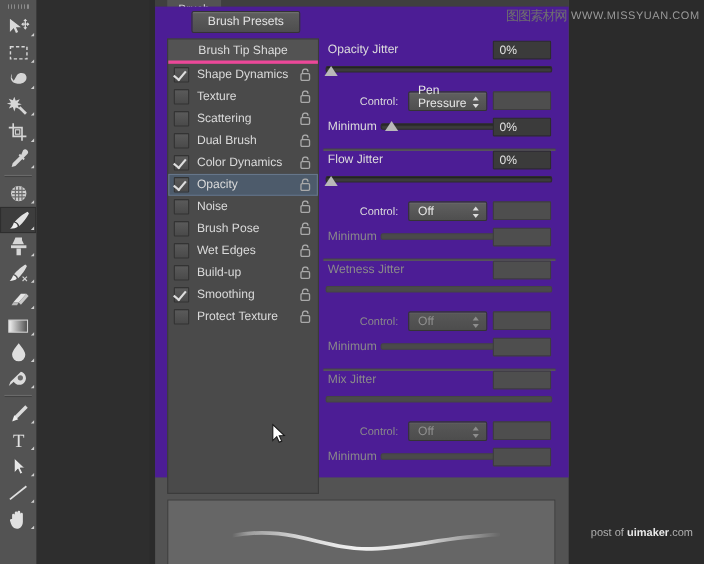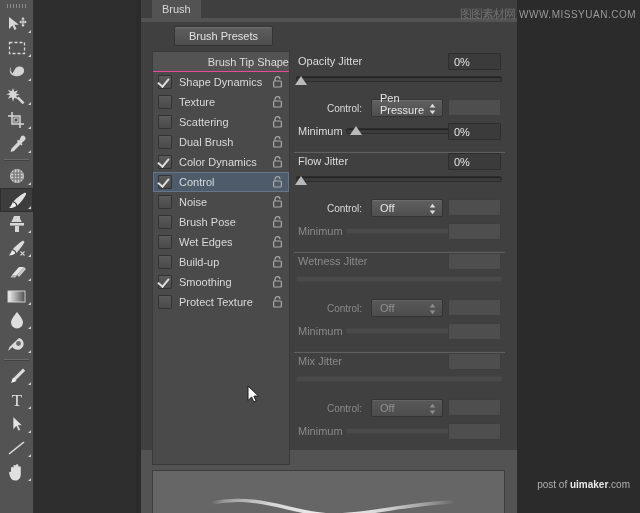--- a/index.html
+++ b/index.html
@@ -29,35 +29,35 @@
   #canvas-area{position:absolute;left:33px;top:0;width:607px;height:513px;background:#2b2b2b;}
   #canvas-left{position:absolute;left:0;top:0;width:103px;height:513px;background:#2e2e2e;}
   #canvas-edge{position:absolute;left:0;top:0;width:4px;height:513px;
     background:linear-gradient(to right,#6d6d6d,#4a4a4a);}
 
   
   #panel{position:absolute;left:141px;top:0;width:376px;height:513px;background:#535353;}
   #tabbar{position:relative;height:18px;background:#3f3f3f;}
   #tab-brush{position:absolute;left:11px;top:0;height:18px;padding:0 10px;
     background:#535353;display:flex;align-items:center;font-size:11px;color:#d6d6d6;}
-  #panel-body{position:absolute;left:0;top:22px;width:376px;height:428px;background:#404040;}
+  #panel-body{position:absolute;left:0;top:6px;width:376px;height:428px;background:#4c1d95;}
 
   
   #presets-btn{position:absolute;left:33px;top:4px;width:97px;height:18px;
     background:linear-gradient(to bottom,#5e5e5e,#4e4e4e);
     border:1px solid #343434;border-radius:2px;
     box-shadow:inset 0 1px 0 #6e6e6e;
     display:flex;align-items:center;justify-content:center;
     font-size:11px;color:#e2e2e2;}
 
   
   #list-col{position:absolute;left:11px;top:29px;width:136px;height:412px;
     background:#4a4a4a;border:1px solid #3a3a3a;}
-  #list-head{height:19px;display:flex;align-items:center;justify-content:flex-end;
-    background:#535353;border-bottom:1px solid #ec4899;font-size:11px;color:#dcdcdc;}
+  #list-head{height:19px;display:flex;align-items:center;justify-content:center;
+    background:#535353;border-bottom:3px solid #ec4899;font-size:11px;color:#dcdcdc;}
   .lrow{position:relative;height:20px;display:flex;align-items:center;
         padding-left:5px;box-sizing:border-box;}
   .lrow.active{background:#4d5b6b;box-shadow:inset 0 0 0 1px #66768a;}
   .cb{width:12px;height:12px;flex:0 0 12px;
       background:linear-gradient(to bottom,#5a5a5a,#4a4a4a);
       border:1px solid #333;border-radius:1px;position:relative;margin-right:7px;}
   .cb.on:after{content:"";position:absolute;left:1px;top:0px;width:5px;height:9px;
       border-right:2px solid #dedede;border-bottom:2px solid #dedede;
       transform:rotate(40deg);}
   .lrow .lbl{font-size:11px;color:#dadada;flex:1;}
@@ -345,21 +345,21 @@
             <div class="lrow">
               <span class="cb on"></span>
               <span class="lbl">Color Dynamics</span>
               <span class="lock"><svg viewBox="0 0 11 12" width="11" height="12">
                   <path d="M3 5 V3.2 a2.5 2.5 0 0 1 5 0" fill="none" stroke="#a9a9a9" stroke-width="1.2"></path>
                   <rect x="1.6" y="5" width="7.8" height="6" rx="1" fill="none" stroke="#a9a9a9" stroke-width="1.2"></rect>
                 </svg></span>
             </div>
             <div class="lrow active">
               <span class="cb on"></span>
-              <span class="lbl">Control</span>
+              <span class="lbl">Opacity</span>
               <span class="lock"><svg viewBox="0 0 11 12" width="11" height="12">
                   <path d="M3 5 V3.2 a2.5 2.5 0 0 1 5 0" fill="none" stroke="#a9a9a9" stroke-width="1.2"></path>
                   <rect x="1.6" y="5" width="7.8" height="6" rx="1" fill="none" stroke="#a9a9a9" stroke-width="1.2"></rect>
                 </svg></span>
             </div>
             <div class="lrow">
               <span class="cb"></span>
               <span class="lbl">Noise</span>
               <span class="lock"><svg viewBox="0 0 11 12" width="11" height="12">
                   <path d="M3 5 V3.2 a2.5 2.5 0 0 1 5 0" fill="none" stroke="#a9a9a9" stroke-width="1.2"></path>

